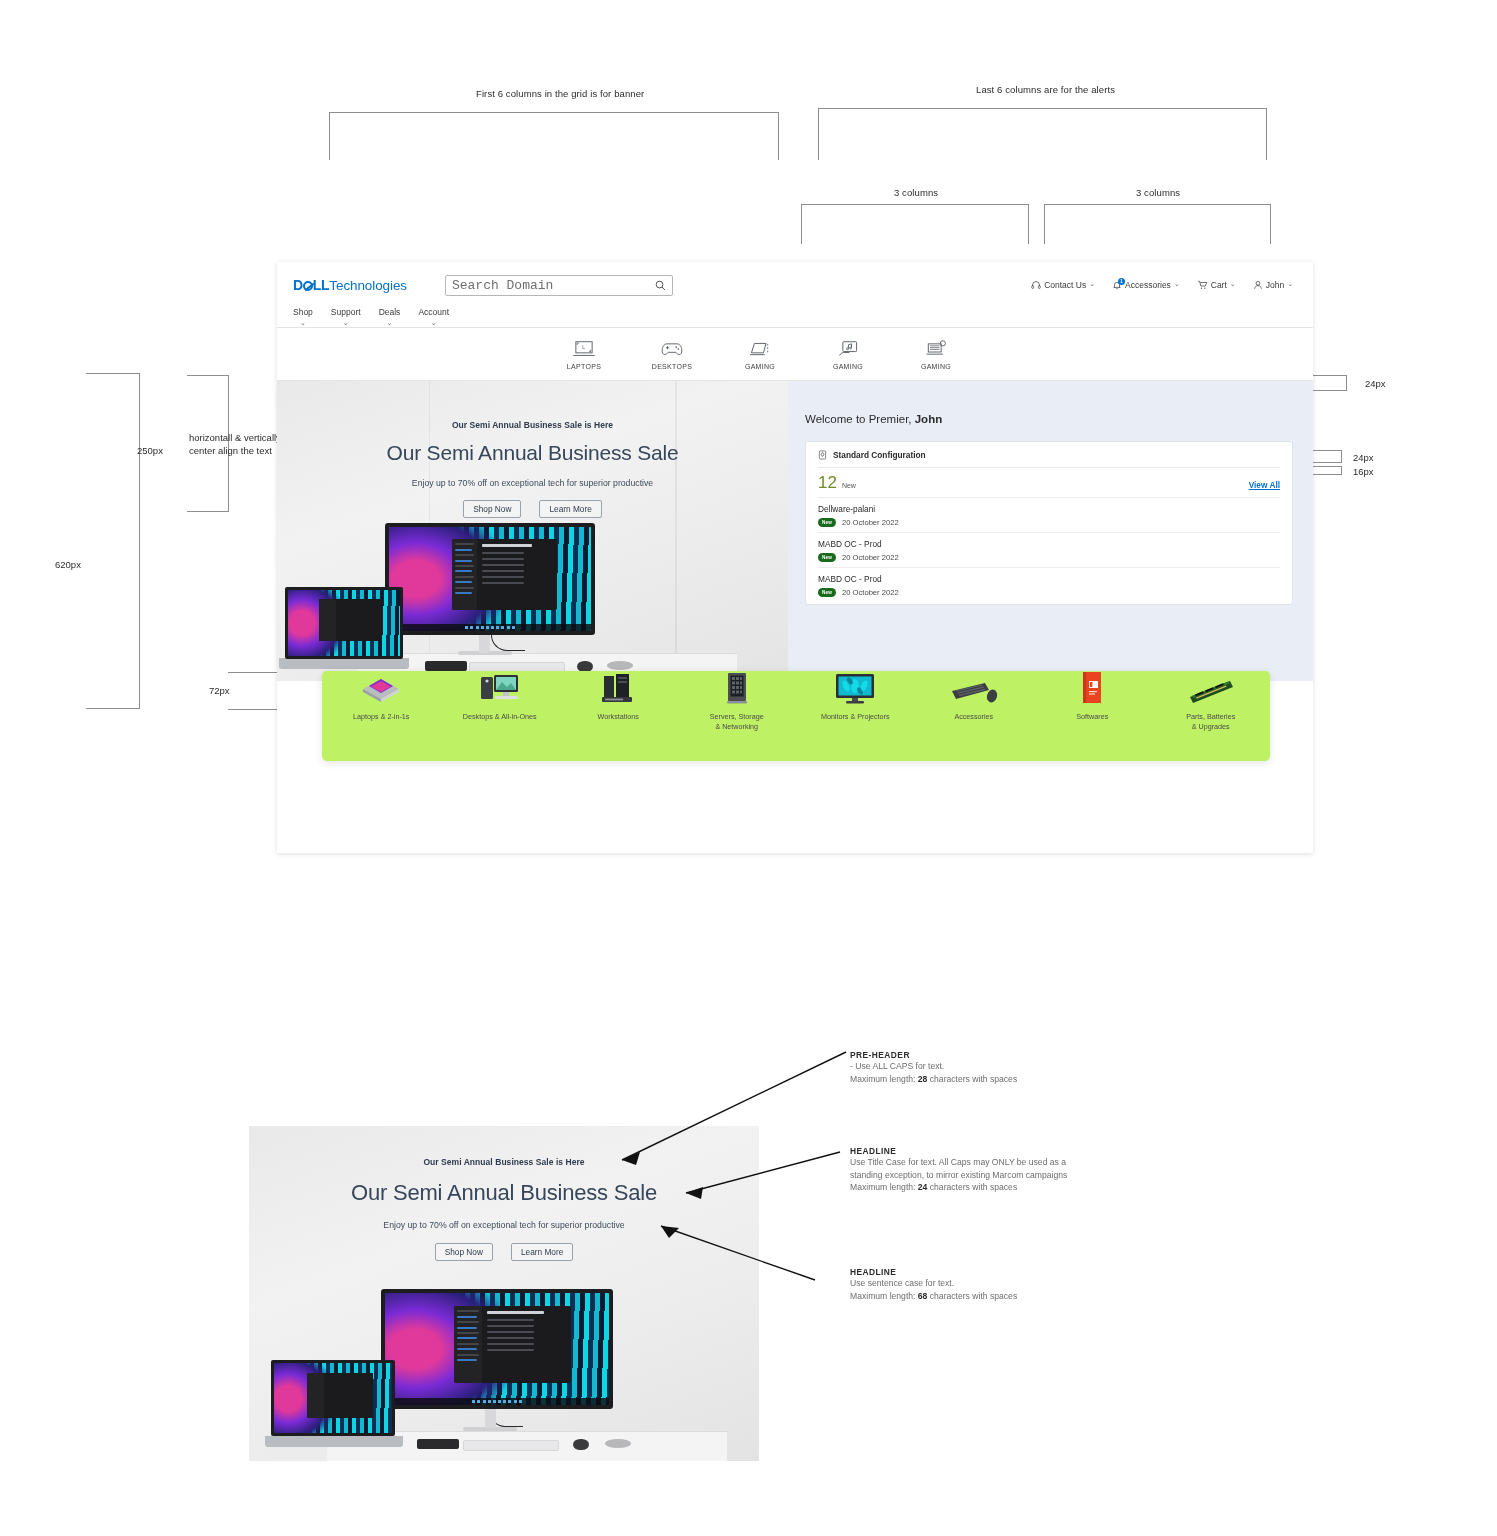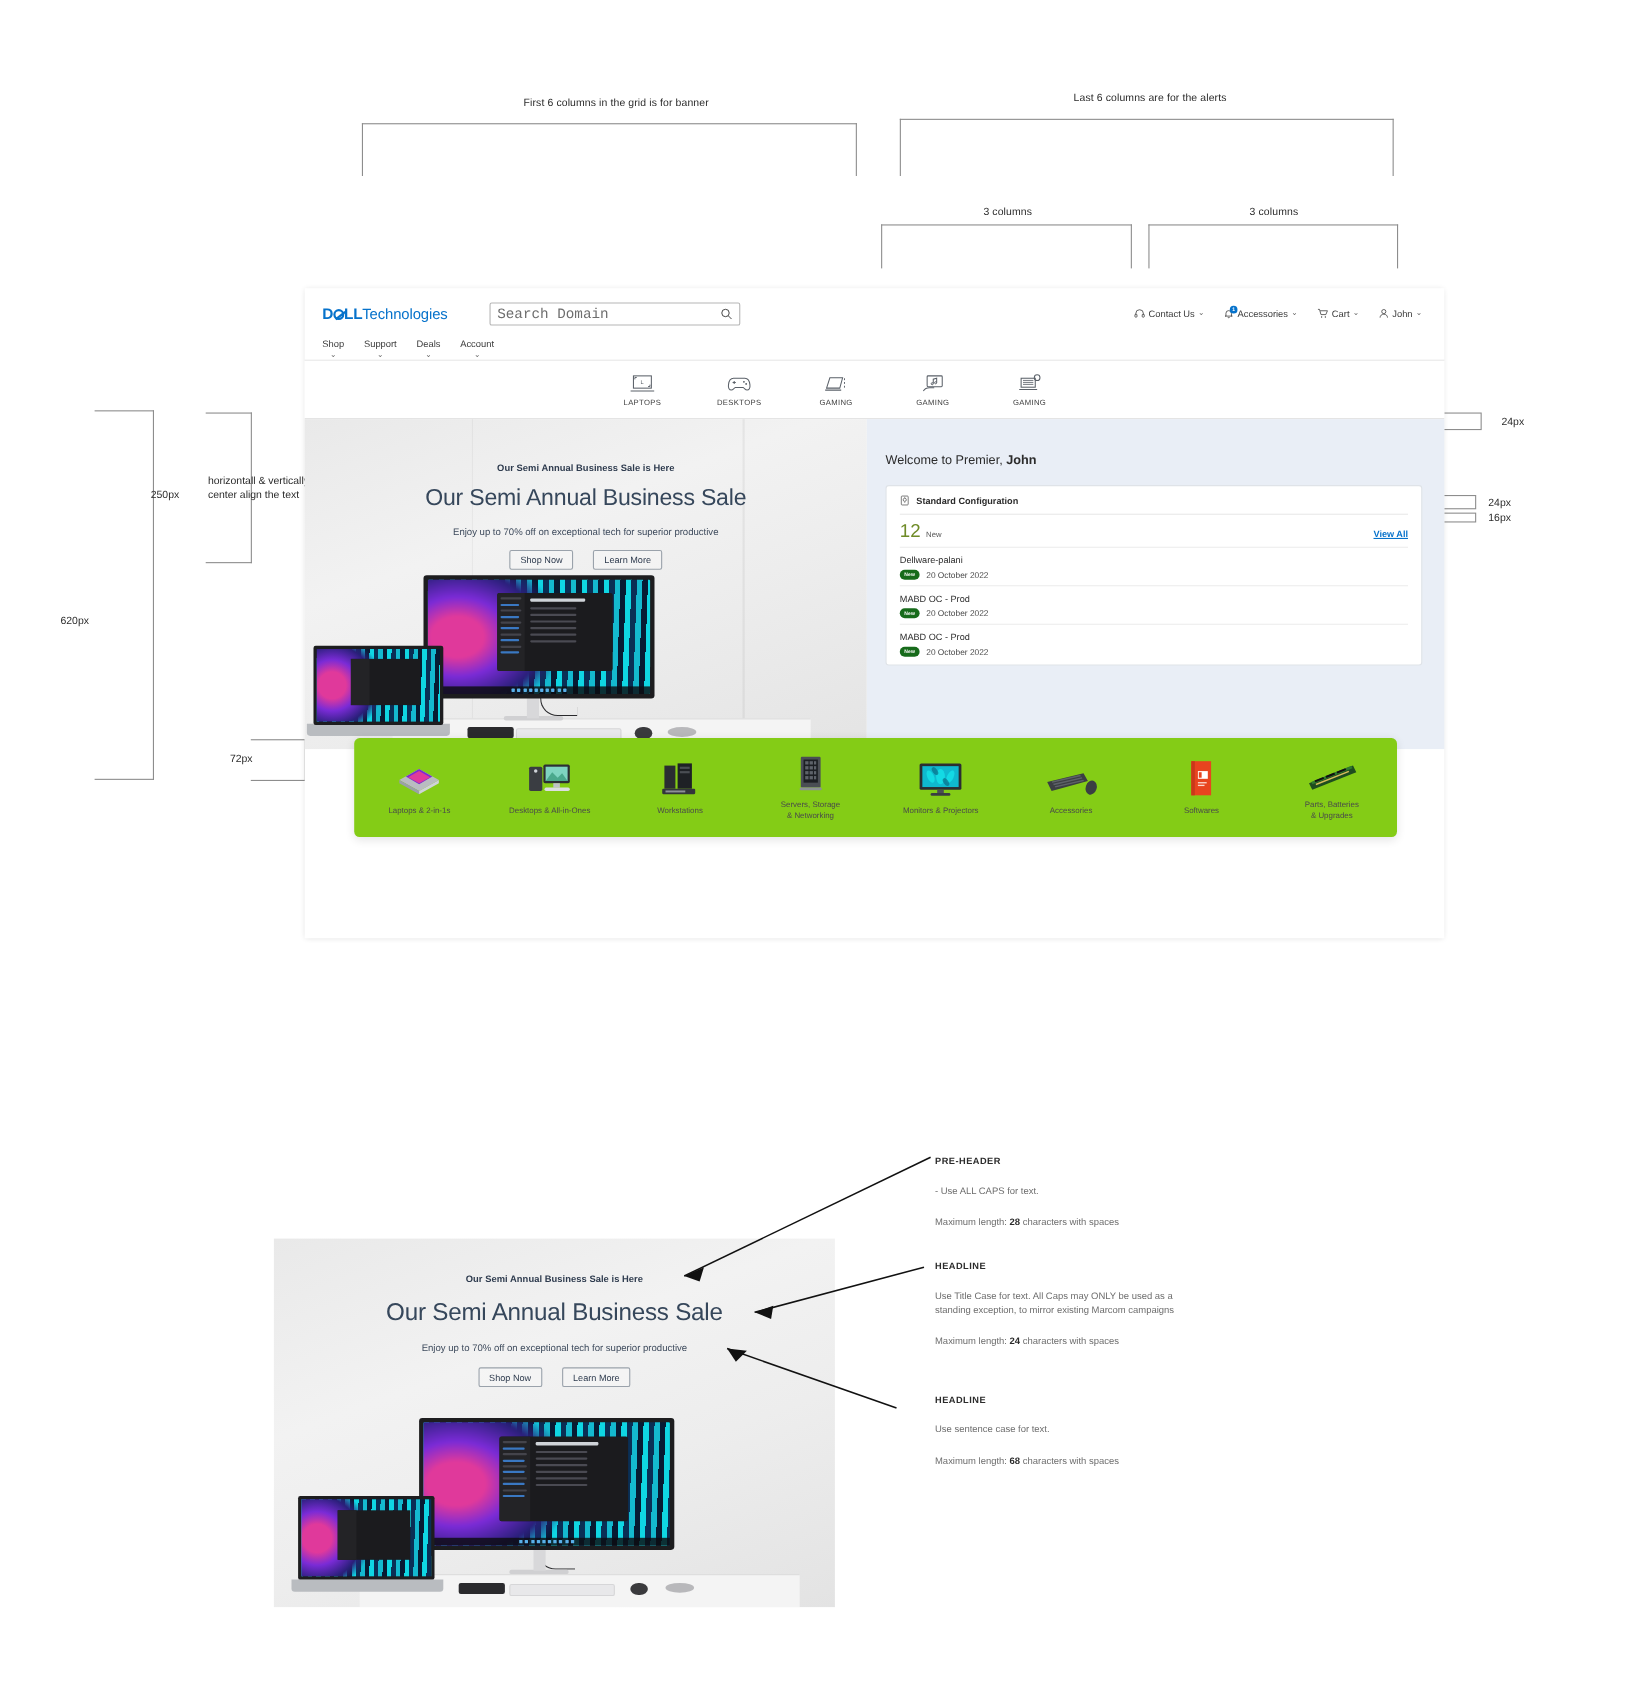--- a/index.html
+++ b/index.html
@@ -245,23 +245,23 @@
   .alert-meta { display: flex; align-items: center; gap: 6px; margin-top: 4px; }
   .pill {
     background: #176b1b; color: #fff; font-size: 4.6px; font-weight: bold;
     border-radius: 6px; padding: 1.6px 4px; letter-spacing: .2px;
   }
   .alert-date { font-size: 7.6px; color: #4a4a4a; }
 
   
   .cat-strip {
     position: absolute; left: 45px; top: 409px; width: 948px; height: 90px;
-    background: #84cc16; border-radius: 5px;
+    background: #bef264; border-radius: 5px;
     box-shadow: 0 2px 9px rgba(0,0,0,.11);
-    display: flex; align-items: center; z-index: 6;
+    display: flex; z-index: 6;
   }
   .cat { flex: 1; display: flex; flex-direction: column; align-items: center; gap: 7px; }
   .cat .art { height: 34px; display: flex; align-items: flex-end; justify-content: center; }
   .cat .cl { font-size: 7.2px; color: #4a4a4a; text-align: center; line-height: 10px; }
 
   
   .sec-title {
     position: absolute; left: 249px; top: 1012px;
     font-size: 27px; font-weight: 400; color: #232323; letter-spacing: -.3px;
   }
@@ -283,21 +283,21 @@
   .banner2 .kbd { left: 214px; bottom: 10px; }
   .banner2 .dock { left: 168px; bottom: 12px;}
   .banner2 .mouse { left: 324px; bottom: 11px;}
   .banner2 .puck { left: 356px; bottom: 13px;}
   .banner2 .cable { left: 240px; bottom: 34px; }
 
   .guide-block { position: absolute; width: 250px; }
   .guide-h {
     font-size: 8.4px; font-weight: bold; color: #2b2b2b; letter-spacing: .45px;
   }
-  .guide-p { font-size: 8.6px; color: #6d6d6d; margin-top: 16px; line-height: 12.5px; }
+  .guide-p { font-size: 8.6px; color: #6d6d6d; line-height: 12.5px; }
   .guide-p b { color: #2b2b2b; font-weight: bold; }
 
   .arrow { position: absolute; overflow: visible; }
 </style>
 </head>
 <body>
 
 <div class="canvas">
 
   <div class="anno-label" style="left:476px; top:88px;">First 6 columns in the grid is for banner</div>

